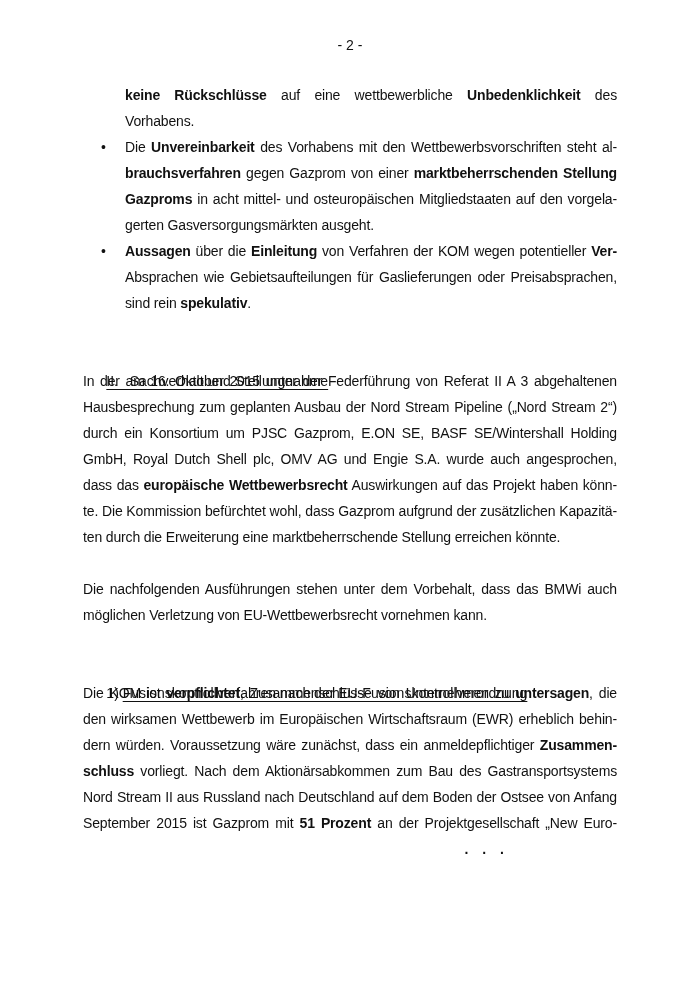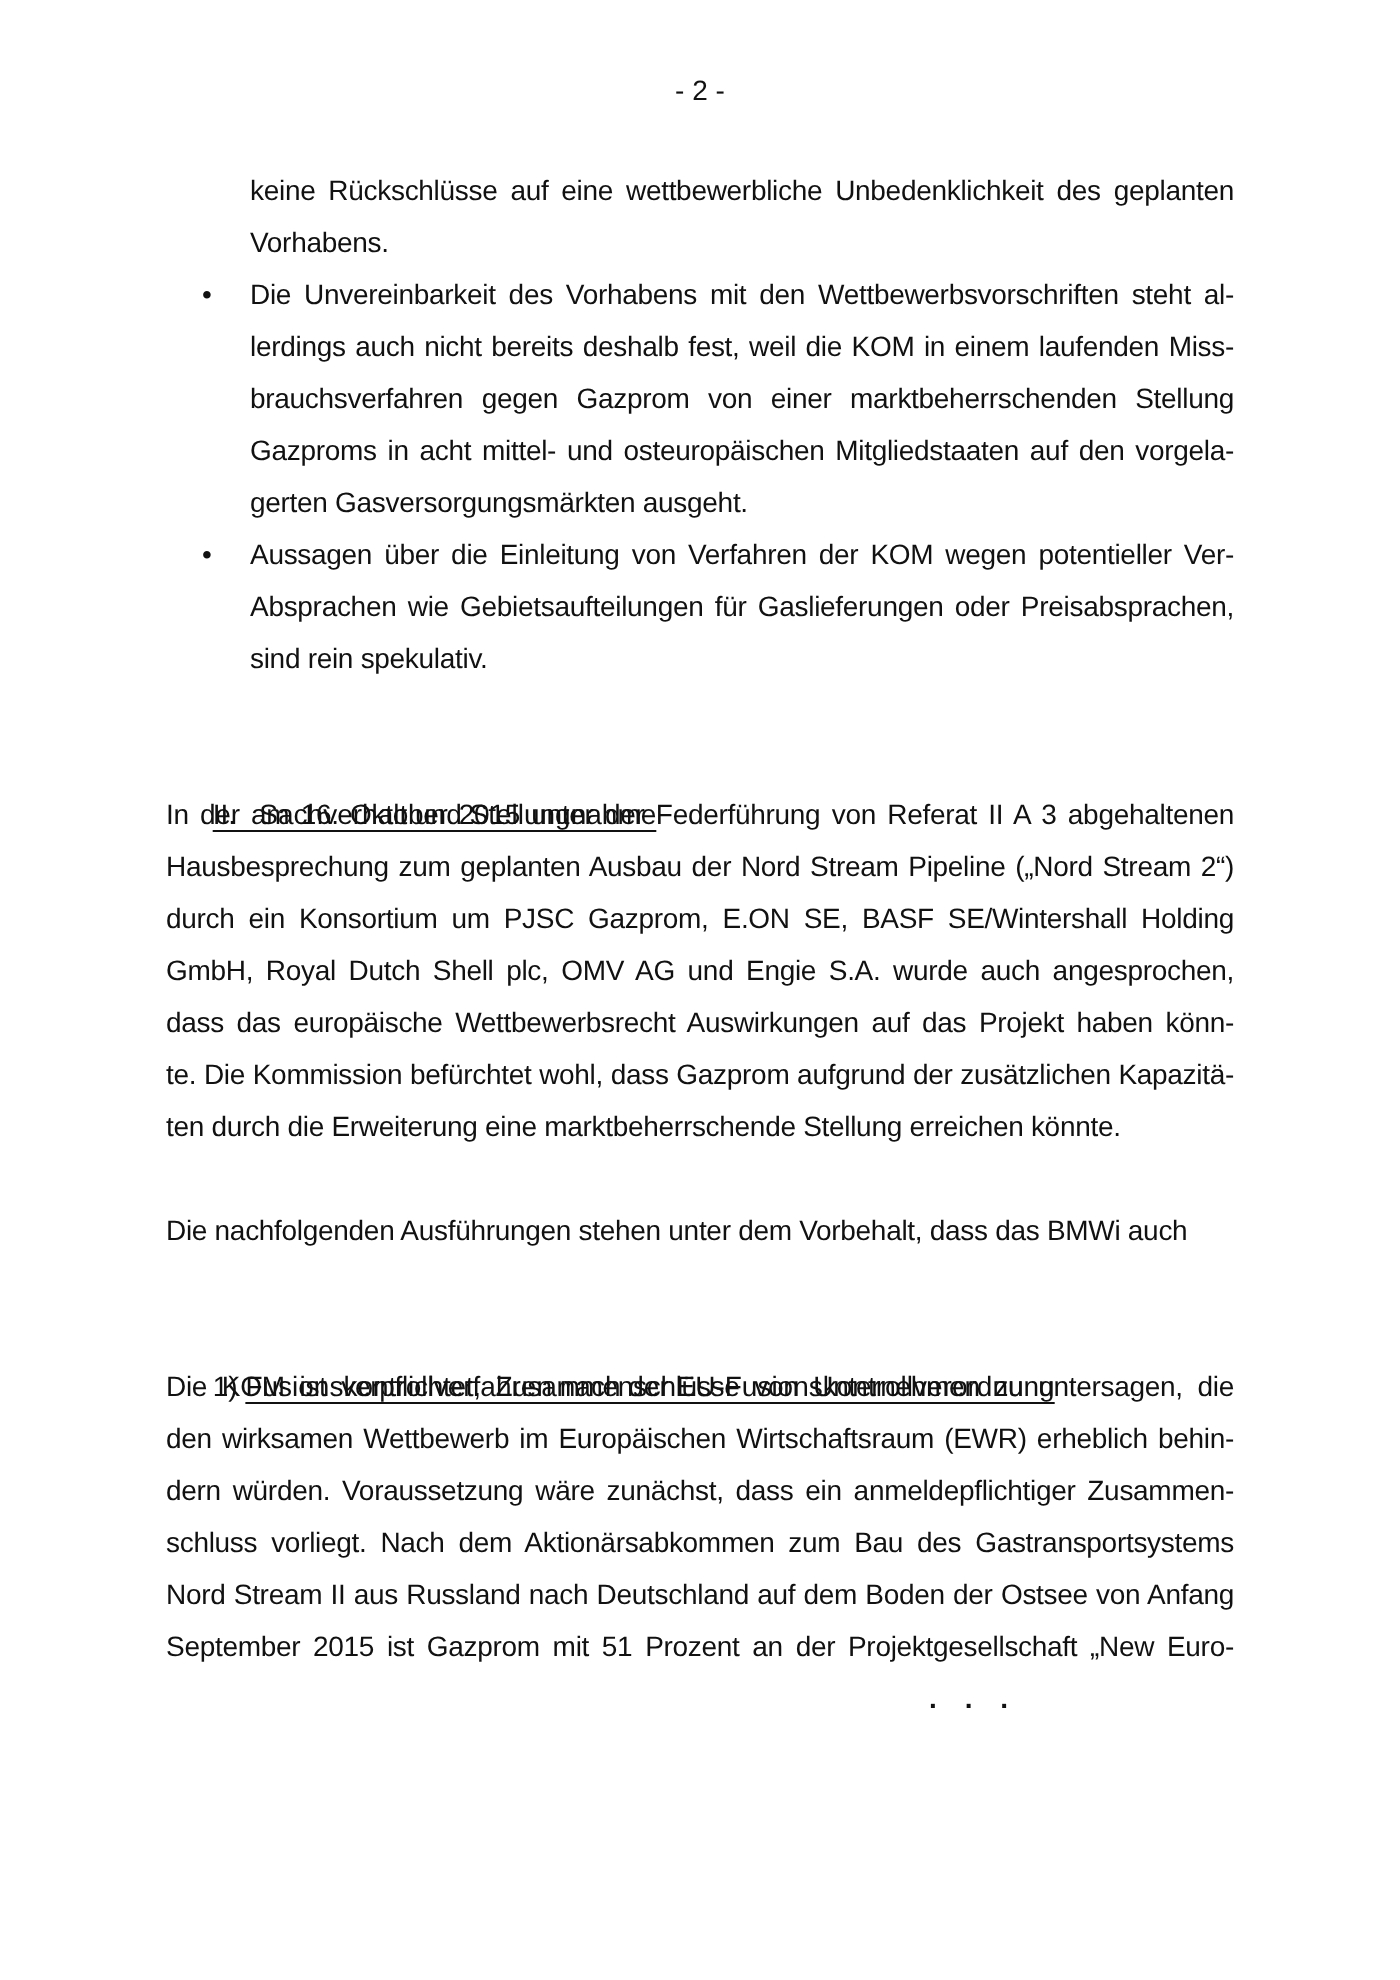--- a/index.html
+++ b/index.html
@@ -26,21 +26,21 @@
   .line {
     line-height: 26px;
     height: 26px;
     overflow: hidden;
     letter-spacing: -0.15px;
     text-align: justify;
     text-align-last: justify;
   }
   .para .line:last-child { text-align-last: left; }
   .para.justify-all .line:last-child { text-align-last: justify; }
-  strong { font-weight: normal; margin-top: 36px; }
+  strong { font-weight: bold; margin-top: 36px; }
 
   .bullet-item { display: flex; }
   .bullet-item .marker {
     width: 42px;
     padding-left: 18px;
     line-height: 26px;
     flex: 0 0 42px;
   }
   .bullet-item .item-text { flex: 1 1 auto; min-width: 0; }
 
@@ -77,21 +77,20 @@
         <div class="item-text para">
             <div class="line"><strong>keine Rückschlüsse</strong><span> auf eine wettbewerbliche </span><strong>Unbedenklichkeit</strong><span> des geplanten</span></div>
             <div class="line"><span>Vorhabens.</span></div>
           </div>
       </div>
 
       <div class="bullet-item">
         <div class="marker">•</div>
         <div class="item-text para">
             <div class="line"><span>Die </span><strong>Unvereinbarkeit</strong><span> des Vorhabens mit den Wettbewerbsvorschriften steht al-</span></div>
-            <div class="line"><span>lerdings auch nicht bereits deshalb fest, weil die KOM in einem laufenden </span><strong>Miss-</strong></div>
             <div class="line"><strong>brauchsverfahren</strong><span> gegen Gazprom von einer </span><strong>marktbeherrschenden Stellung</strong></div>
             <div class="line"><strong>Gazproms</strong><span> in acht mittel- und osteuropäischen Mitgliedstaaten auf den vorgela-</span></div>
             <div class="line"><span>gerten Gasversorgungsmärkten ausgeht.</span></div>
           </div>
       </div>
 
       <div class="bullet-item">
         <div class="marker">•</div>
         <div class="item-text para">
             <div class="line"><strong>Aussagen</strong><span> über die </span><strong>Einleitung</strong><span> von Verfahren der KOM wegen potentieller </span><strong>Ver-</strong></div>
@@ -111,20 +110,21 @@
         <div class="line"><span>Hausbesprechung zum geplanten Ausbau der Nord Stream Pipeline („Nord Stream 2“)</span></div>
         <div class="line"><span>durch ein Konsortium um PJSC Gazprom, E.ON SE, BASF SE/Wintershall Holding</span></div>
         <div class="line"><span>GmbH, Royal Dutch Shell plc, OMV AG und Engie S.A. wurde auch angesprochen,</span></div>
         <div class="line"><span>dass das </span><strong>europäische Wettbewerbsrecht</strong><span> Auswirkungen auf das Projekt haben könn-</span></div>
         <div class="line"><span>te. Die Kommission befürchtet wohl, dass Gazprom aufgrund der zusätzlichen Kapazitä-</span></div>
         <div class="line"><span>ten durch die Erweiterung eine marktbeherrschende Stellung erreichen könnte.</span></div>
       </div>
 
     <div class="para gap">
         <div class="line"><span>Die nachfolgenden Ausführungen stehen unter dem Vorbehalt, dass das BMWi auch</span></div>
+        <div class="line"><span>möglichen Verletzung von EU-Wettbewerbsrecht vornehmen kann.</span></div>
       </div>
 
     <div class="heading gap">
       <span>1) </span><span class="u">Fusionskontrollverfahren nach der EU-Fusionskontrollverordnung</span>
     </div>
 
     <div class="para justify-all">
         <div class="line"><span>Die KOM ist </span><strong>verpflichtet</strong><span>, Zusammenschlüsse von Unternehmen zu </span><strong>untersagen</strong><span>, die</span></div>
         <div class="line"><span>den wirksamen Wettbewerb im Europäischen Wirtschaftsraum (EWR) erheblich behin-</span></div>
         <div class="line"><span>dern würden. Voraussetzung wäre zunächst, dass ein anmeldepflichtiger </span><strong>Zusammen-</strong></div>

